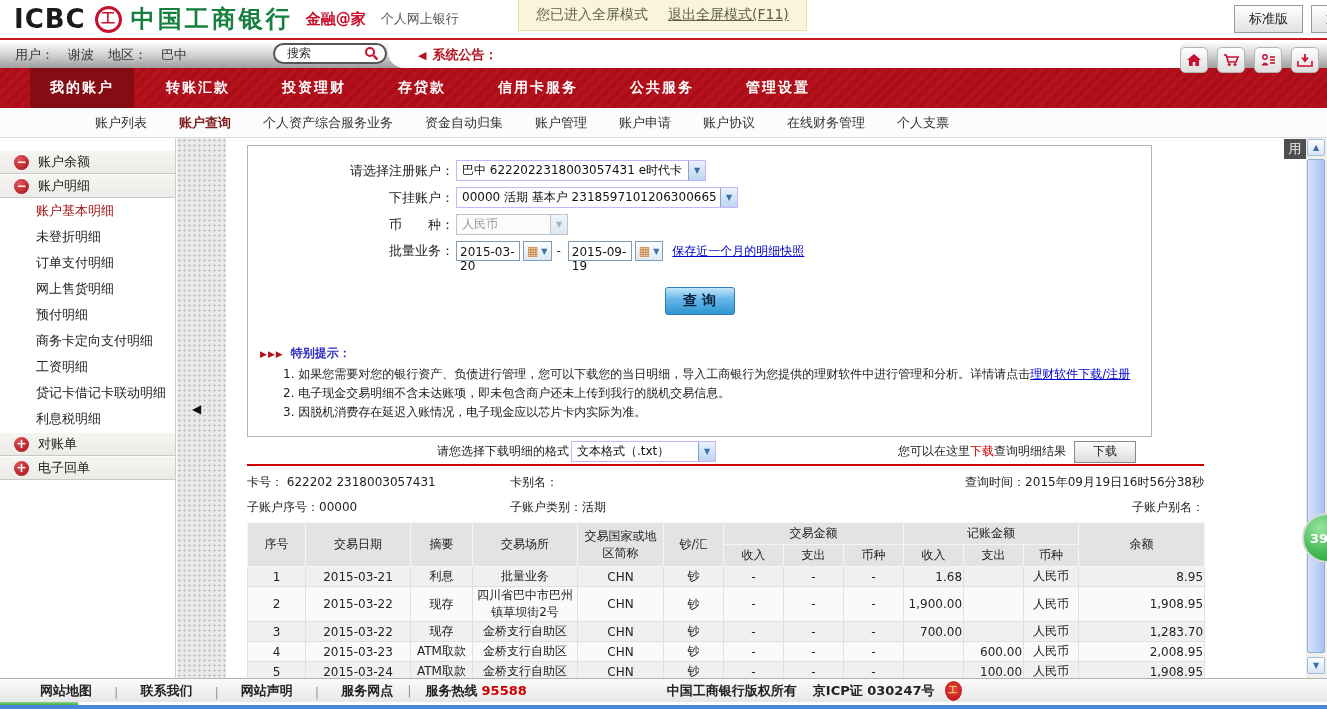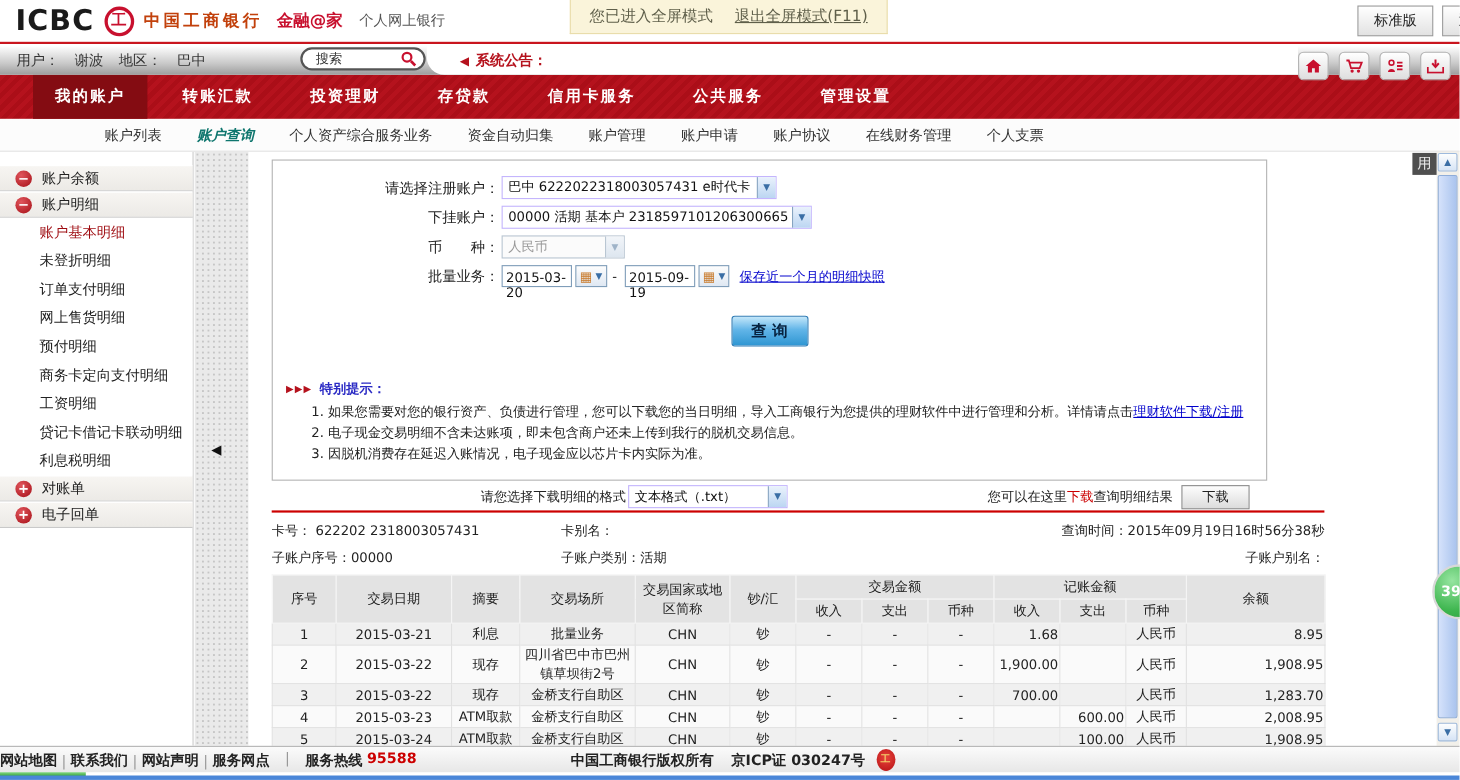--- a/index.html
+++ b/index.html
@@ -4,21 +4,21 @@
 <style>
   * { margin:0; padding:0; box-sizing:border-box; }
   body { font-family:"DejaVu Sans","Liberation Sans",sans-serif; background:#fff; }
   .page { position:relative; width:1327px; height:709px; overflow:hidden; background:#fff; font-size:12px; color:#222; }
 
   
   .hdr { position:absolute; left:0; top:0; width:100%; height:40px; background:#fff; border-bottom:2px solid #c9151e; z-index:4; }
   .logo-row { display:flex; align-items:center; gap:9px; padding-left:14px; height:38px; }
   .icbc-text { font-size:26px; font-weight:bold; color:#1a1a1a; letter-spacing:1px; }
   .logo-emblem { width:27px; height:27px; border:3px solid #c8102e; border-radius:50%; color:#c8102e; display:flex; align-items:center; justify-content:center; font-weight:bold; font-size:14px; flex:none; }
-  .bank-name { font-size:15px; font-weight:bold; color:#c2410c; letter-spacing:3px; }
+  .bank-name { font-size:24px; font-weight:bold; color:#15803d; letter-spacing:3px; }
   .brand { color:#c8102e; font-weight:bold; font-size:15px; margin-left:4px; }
   .portal { color:#555; font-size:13px; margin-left:6px; }
   .notice { position:absolute; left:518px; top:0; height:31px; background:#faf4da; border:1px solid #e9ddab; border-top:none; display:flex; align-items:center; gap:20px; padding:0 17px; font-size:14px; color:#5f5f4a; z-index:5; }
   .notice .nlink { color:#5f5f4a; text-decoration:underline; cursor:pointer; }
   .hdr-btns { position:absolute; right:-40px; top:5px; display:flex; gap:8px; z-index:5; }
   .hdr-btn { background:linear-gradient(#ffffff,#e2e2e2); border:1px solid #999; padding:4px 14px; font-size:13px; color:#222; cursor:pointer; white-space:nowrap; }
 
   
   .ubar { position:absolute; left:0; top:42px; width:100%; height:26px; background:linear-gradient(#fefefe,#c9c9c9 60%,#9d9d9d); z-index:2; }
   .ubar-white { position:absolute; left:388px; top:0; width:792px; height:26px; background:#fff; border-radius:0 0 0 16px; }
@@ -31,21 +31,21 @@
 
   
   .mnav { position:absolute; left:0; top:68px; width:100%; height:40px; background:repeating-linear-gradient(135deg,#b5121d 0 4px,#ab0e18 4px 8px); z-index:1; }
   .mnav-tabs { display:flex; gap:12px; padding-left:30px; height:100%; }
   .nav-tab { padding:0 20px; display:flex; align-items:center; color:#fff; font-size:14px; font-weight:bold; letter-spacing:2px; cursor:pointer; }
   .nav-tab.active { background:#840c12; }
 
   
   .snav { position:absolute; left:0; top:108px; width:100%; height:30px; background:#fcfcfc; border-bottom:1px solid #dcdcdc; display:flex; align-items:center; gap:32px; padding-left:95px; font-size:13px; color:#333; }
   .snav-item { cursor:pointer; white-space:nowrap; }
-  .snav-item.active { color:#0f766e; font-weight:bold;font-style:italic; }
+  .snav-item.active { color:#7f1d1d; font-weight:bold; }
 
   
   .content { position:absolute; left:0; top:138px; width:1327px; height:540px; background:#fff; overflow:hidden; }
   .sidebar { position:absolute; left:0; top:0; width:176px; height:540px; background:#fff; border-right:1px solid #ccc; }
   .side-menu { margin-top:12px; }
   .side-group { height:24px; background:linear-gradient(#f7f5f2,#eceae6); border-top:1px solid #fff; border-bottom:1px solid #c9c9c9; display:flex; align-items:center; gap:9px; padding-left:14px; font-size:13px; color:#222; cursor:pointer; }
   .side-child { height:26px; display:flex; align-items:center; padding-left:36px; font-size:13px; color:#222; cursor:pointer; background:#fff; }
   .side-child.active { color:#9e0b10; }
   .tog { width:15px; height:15px; border-radius:50%; background:radial-gradient(circle at 35% 30%,#e0555c,#a50f16); color:#fff; display:flex; align-items:center; justify-content:center; font-size:12px; line-height:14px; font-weight:bold; flex:none; }
   .gutter { position:absolute; left:177px; top:0; width:49px; height:540px; background-color:#eaeaea; background-image:radial-gradient(#c6c6c6 1px,transparent 1.2px); background-size:5px 5px; }
@@ -100,21 +100,21 @@
   .vscroll { position:absolute; left:1306px; top:138px; width:21px; height:540px; background:#f2f0ea; z-index:3; }
   .scroll-btn { position:absolute; left:1px; width:18px; height:17px; background:linear-gradient(#fdfefe,#d6e4f6); border:1px solid #9ebadd; border-radius:2px; color:#3a6ea5; font-size:8px; display:flex; align-items:center; justify-content:center; cursor:pointer; }
   .scroll-up { top:1px; }
   .scroll-down { top:519px; }
   .scroll-thumb { position:absolute; left:1px; top:21px; width:18px; height:494px; background:linear-gradient(90deg,#d5e2fb,#aac4ee); border:1px solid #8fadd9; border-radius:2px; cursor:pointer; }
   .float-tool { position:absolute; left:1284px; top:139px; width:22px; height:20px; background:#4f4f4f; color:#eee; font-size:13px; display:flex; align-items:center; justify-content:center; z-index:5; cursor:pointer; }
   .badge { position:absolute; left:1302px; top:513px; width:50px; height:50px; border-radius:50%; background:radial-gradient(circle at 35% 28%,#96e5a0,#3db54e 62%,#2f9c40); border:2px solid #d8d8d8; color:#fff; font-weight:bold; font-size:13px; display:flex; align-items:center; padding-left:6px; z-index:6; cursor:pointer; }
 
   
   .footer { position:absolute; left:0; top:678px; width:1327px; height:24px; background:linear-gradient(#fbfbfb,#e7e7e7); border-top:1px solid #b2b2b2; display:flex; align-items:center; font-size:13px; color:#222; font-weight:bold; z-index:4; }
-  .footer-links { display:flex; align-items:flex-end; gap:4px; }
+  .footer-links { display:flex; align-items:flex-end; gap:22px; padding-left:40px; }
   .flink { cursor:pointer; }
   .sep { color:#999; font-weight:normal; }
   .hotline-num { color:#c00; margin-left:4px; }
   .copyright { margin-left:140px; display:flex; align-items:center; gap:16px; }
   .gov-badge { width:17px; height:20px; background:radial-gradient(circle at 50% 40%,#e8433b,#b40f14); border-radius:50% 50% 50% 50%/46% 46% 54% 54%; display:flex; align-items:center; justify-content:center; color:#f3d06a; font-size:9px; margin-left:10px; }
   .status-green { position:absolute; left:0; top:702px; width:78px; height:4px; background:linear-gradient(#86d786,#2f9e2f); z-index:5; }
   .bottom-blue { position:absolute; left:0; top:705px; width:1327px; height:4px; background:#4a86d8; z-index:5; }
 </style>
 </head>
 <body>

